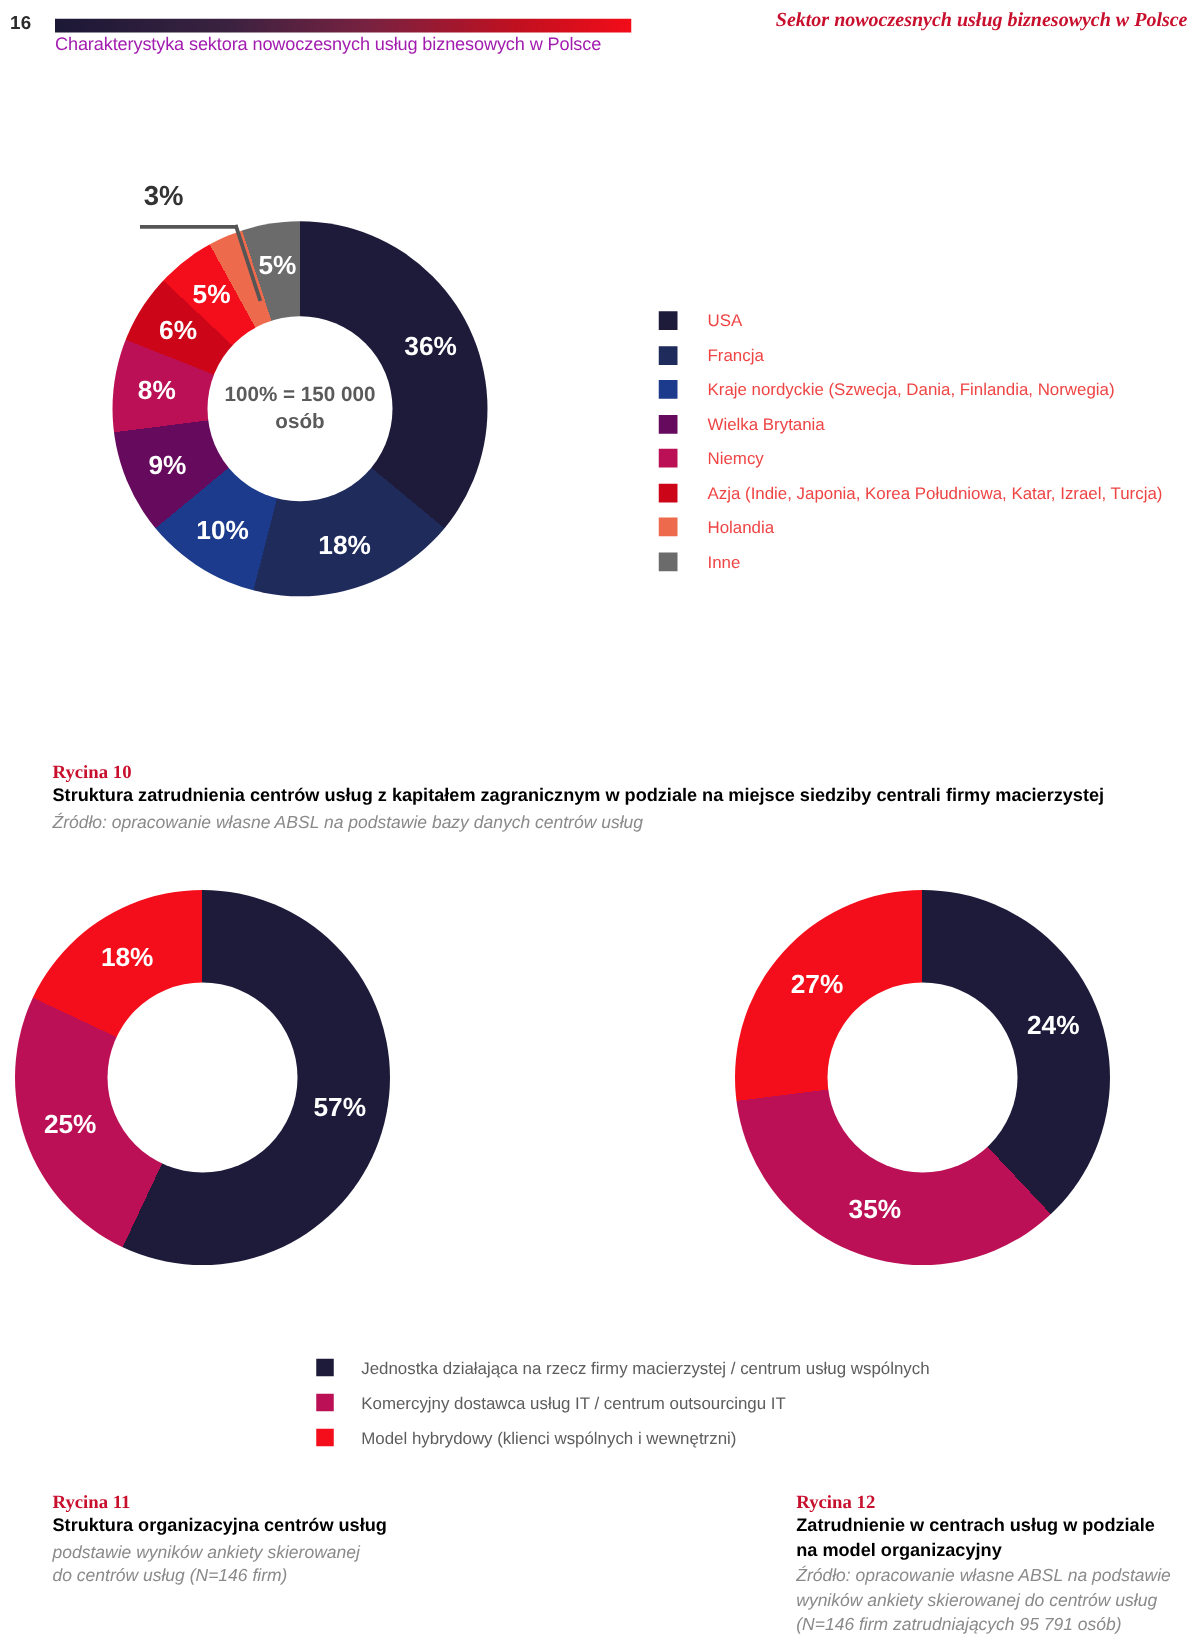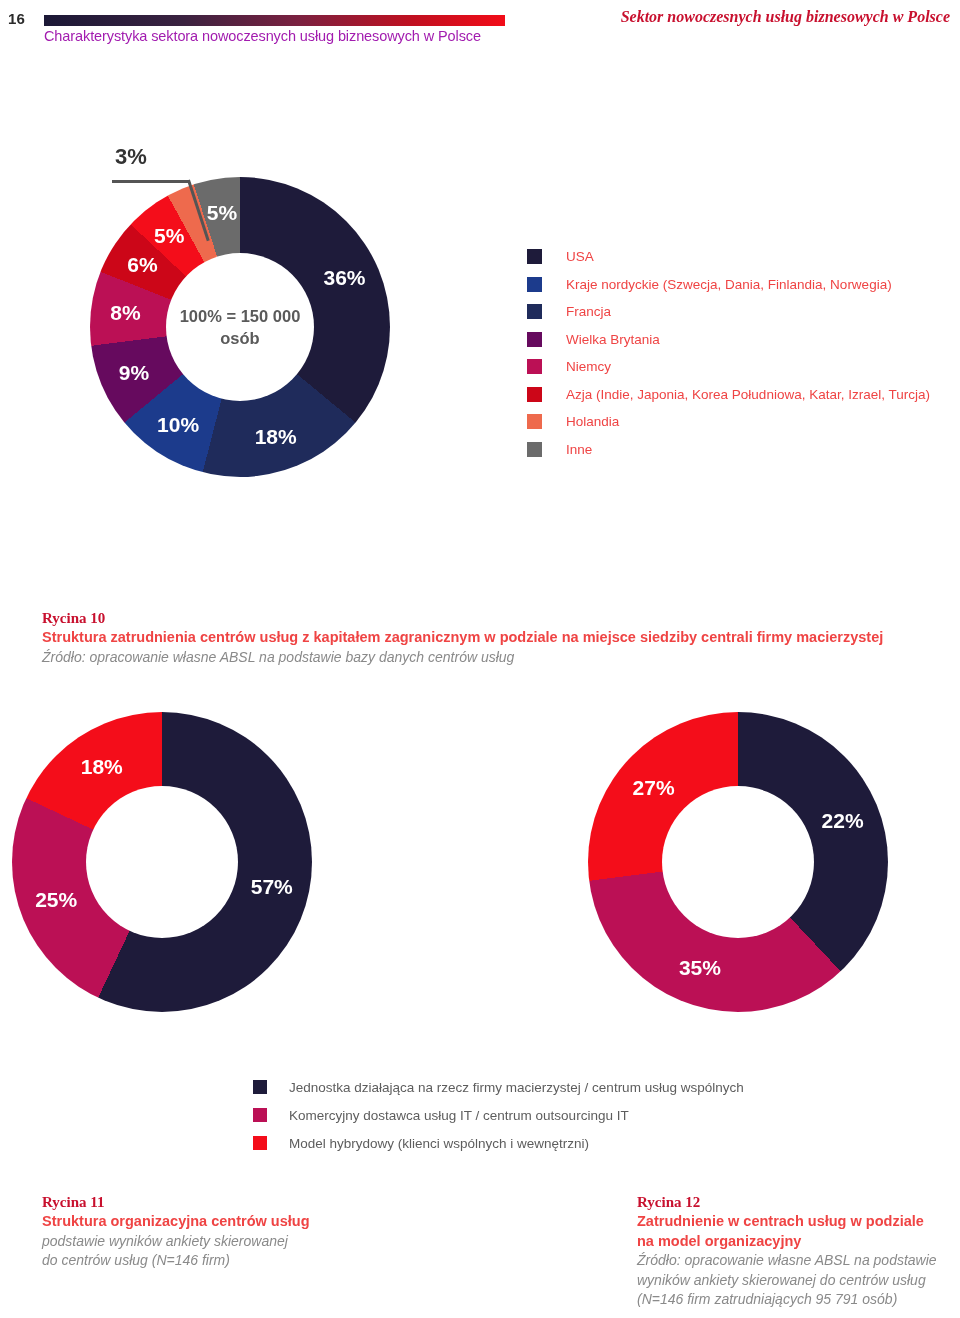--- a/index.html
+++ b/index.html
@@ -77,42 +77,42 @@
   #legend1 .sw { width: 15px; height: 15px; flex: 0 0 15px; }
   #legend1 .lbl { margin-left: 24px; font-size: 13.5px; color: #ef4444; white-space: nowrap; }
 
   
   .cap { position: absolute; }
   .cap .rycina {
     font-family: "Liberation Serif", serif;
     font-size: 15px; font-weight: 700; color: #c8102e; line-height: 1.35;
   }
   .cap .capttl {
-    font-size: 14.5px; font-weight: 700; color: #ef4444; line-height: 1.35;
+    font-size: 14.5px; font-weight: 700; color: #000000; line-height: 1.35;
   }
   .cap .capsrc {
     font-size: 14px; font-style: italic; color: #8a8a8a; line-height: 1.38;
   }
 
   #cap10 { left: 42px; top: 608px; }
   #cap11 { left: 42px; top: 1192px; width: 300px; }
   #cap12 { left: 637px; top: 1192px; width: 315px; }
 
   
   #chart2 { left: 12px; top: 712px; }
   #chart2 .donut { width: 300px; height: 300px; }
   #chart2 .hole { width: 152px; height: 152px; }
 
   #chart3 { left: 588px; top: 712px; }
   #chart3 .donut { width: 300px; height: 300px; }
   #chart3 .hole { width: 152px; height: 152px; }
 
   
   #legend2 { position: absolute; left: 253px; top: 1080px; }
-  #legend2 .leg-row { display: flex; height: 28px; }
+  #legend2 .leg-row { display: flex; align-items: center; height: 28px; }
   #legend2 .sw { width: 14px; height: 14px; flex: 0 0 14px; }
   #legend2 .lbl { margin-left: 22px; font-size: 13.5px; color: #5d5d5d; white-space: nowrap; }
 </style>
 </head>
 <body>
 
 <div class="page">
 
   <div>
     <div class="hdr-pageno">16</div>
@@ -141,26 +141,26 @@
     <div class="callout-line-h"></div>
     <div class="callout-line-d"></div>
   </div>
 
   <div id="legend1">
     <div class="leg-row">
       <span class="sw" style="background: rgb(30, 27, 58);"></span>
       <span class="lbl">USA</span>
     </div>
     <div class="leg-row">
+      <span class="sw" style="background: rgb(31, 43, 91);"></span>
+      <span class="lbl">Francja</span>
+    </div>
+    <div class="leg-row">
       <span class="sw" style="background: rgb(28, 59, 140);"></span>
       <span class="lbl">Kraje nordyckie (Szwecja, Dania, Finlandia, Norwegia)</span>
-    </div>
-    <div class="leg-row">
-      <span class="sw" style="background: rgb(31, 43, 91);"></span>
-      <span class="lbl">Francja</span>
     </div>
     <div class="leg-row">
       <span class="sw" style="background: rgb(102, 10, 94);"></span>
       <span class="lbl">Wielka Brytania</span>
     </div>
     <div class="leg-row">
       <span class="sw" style="background: rgb(187, 16, 85);"></span>
       <span class="lbl">Niemcy</span>
     </div>
     <div class="leg-row">
@@ -188,21 +188,21 @@
       <div class="hole"></div>
     <div class="slice-label" style="left: 259.791px; top: 174.541px; font-size: 21px;">57%</div>
         <div class="slice-label" style="left: 44.1509px; top: 188.108px; font-size: 21px;">25%</div>
         <div class="slice-label" style="left: 89.7195px; top: 55.0131px; font-size: 21px;">18%</div>
       </div>
   </div>
 
   <div class="donut-wrap" id="chart3">
     <div class="donut" id="donut3" style="background: conic-gradient(rgb(30, 27, 58) 0deg, rgb(30, 27, 58) 136.8deg, rgb(187, 16, 85) 136.8deg, rgb(187, 16, 85) 262.8deg, rgb(244, 13, 26) 262.8deg, rgb(244, 13, 26) 360deg);">
       <div class="hole"></div>
-    <div class="slice-label" style="left: 254.6px; top: 108.586px; font-size: 21px;">22%</div>
+    <div class="slice-label" style="left: 254.6px; top: 108.586px; font-size: 21px;">24%</div>
         <div class="slice-label" style="left: 111.892px; top: 255.849px; font-size: 21px;">35%</div>
         <div class="slice-label" style="left: 65.6125px; top: 75.6024px; font-size: 21px;">27%</div>
       </div>
   </div>
 
   <div id="legend2">
     <div class="leg-row">
       <span class="sw" style="background: rgb(30, 27, 58);"></span>
       <span class="lbl">Jednostka działająca na rzecz firmy macierzystej / centrum usług wspólnych</span>
     </div>

